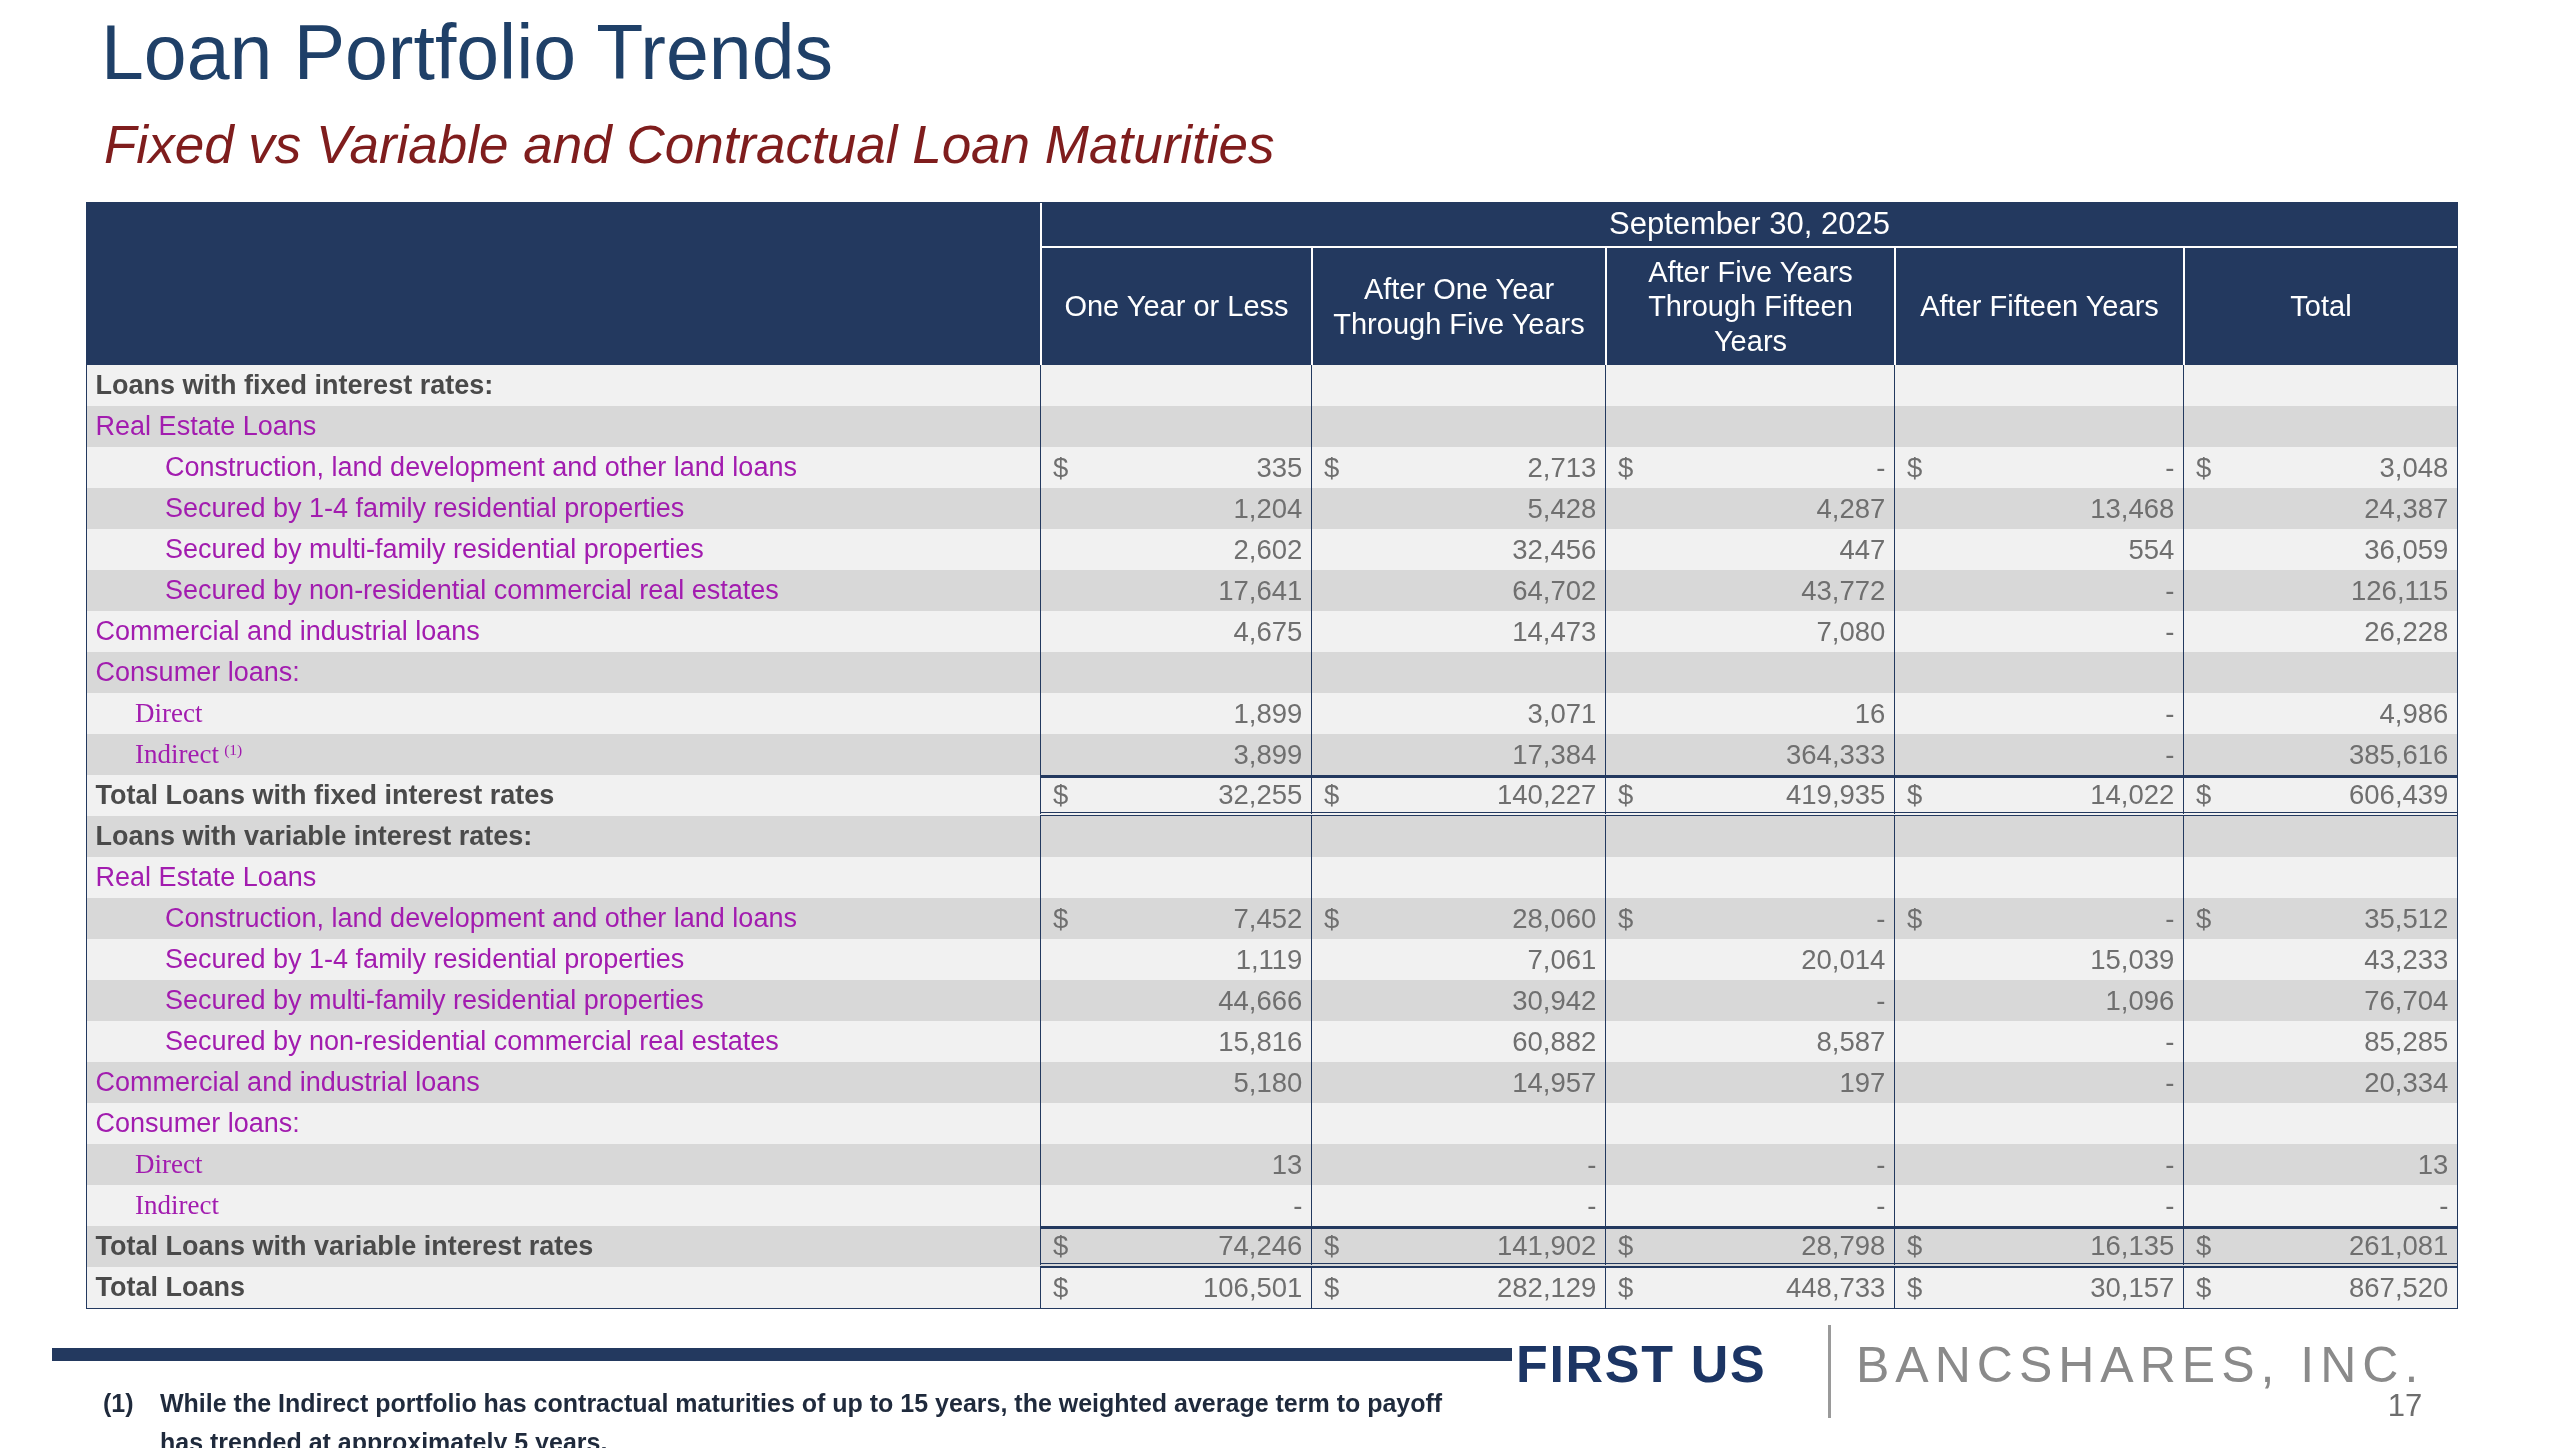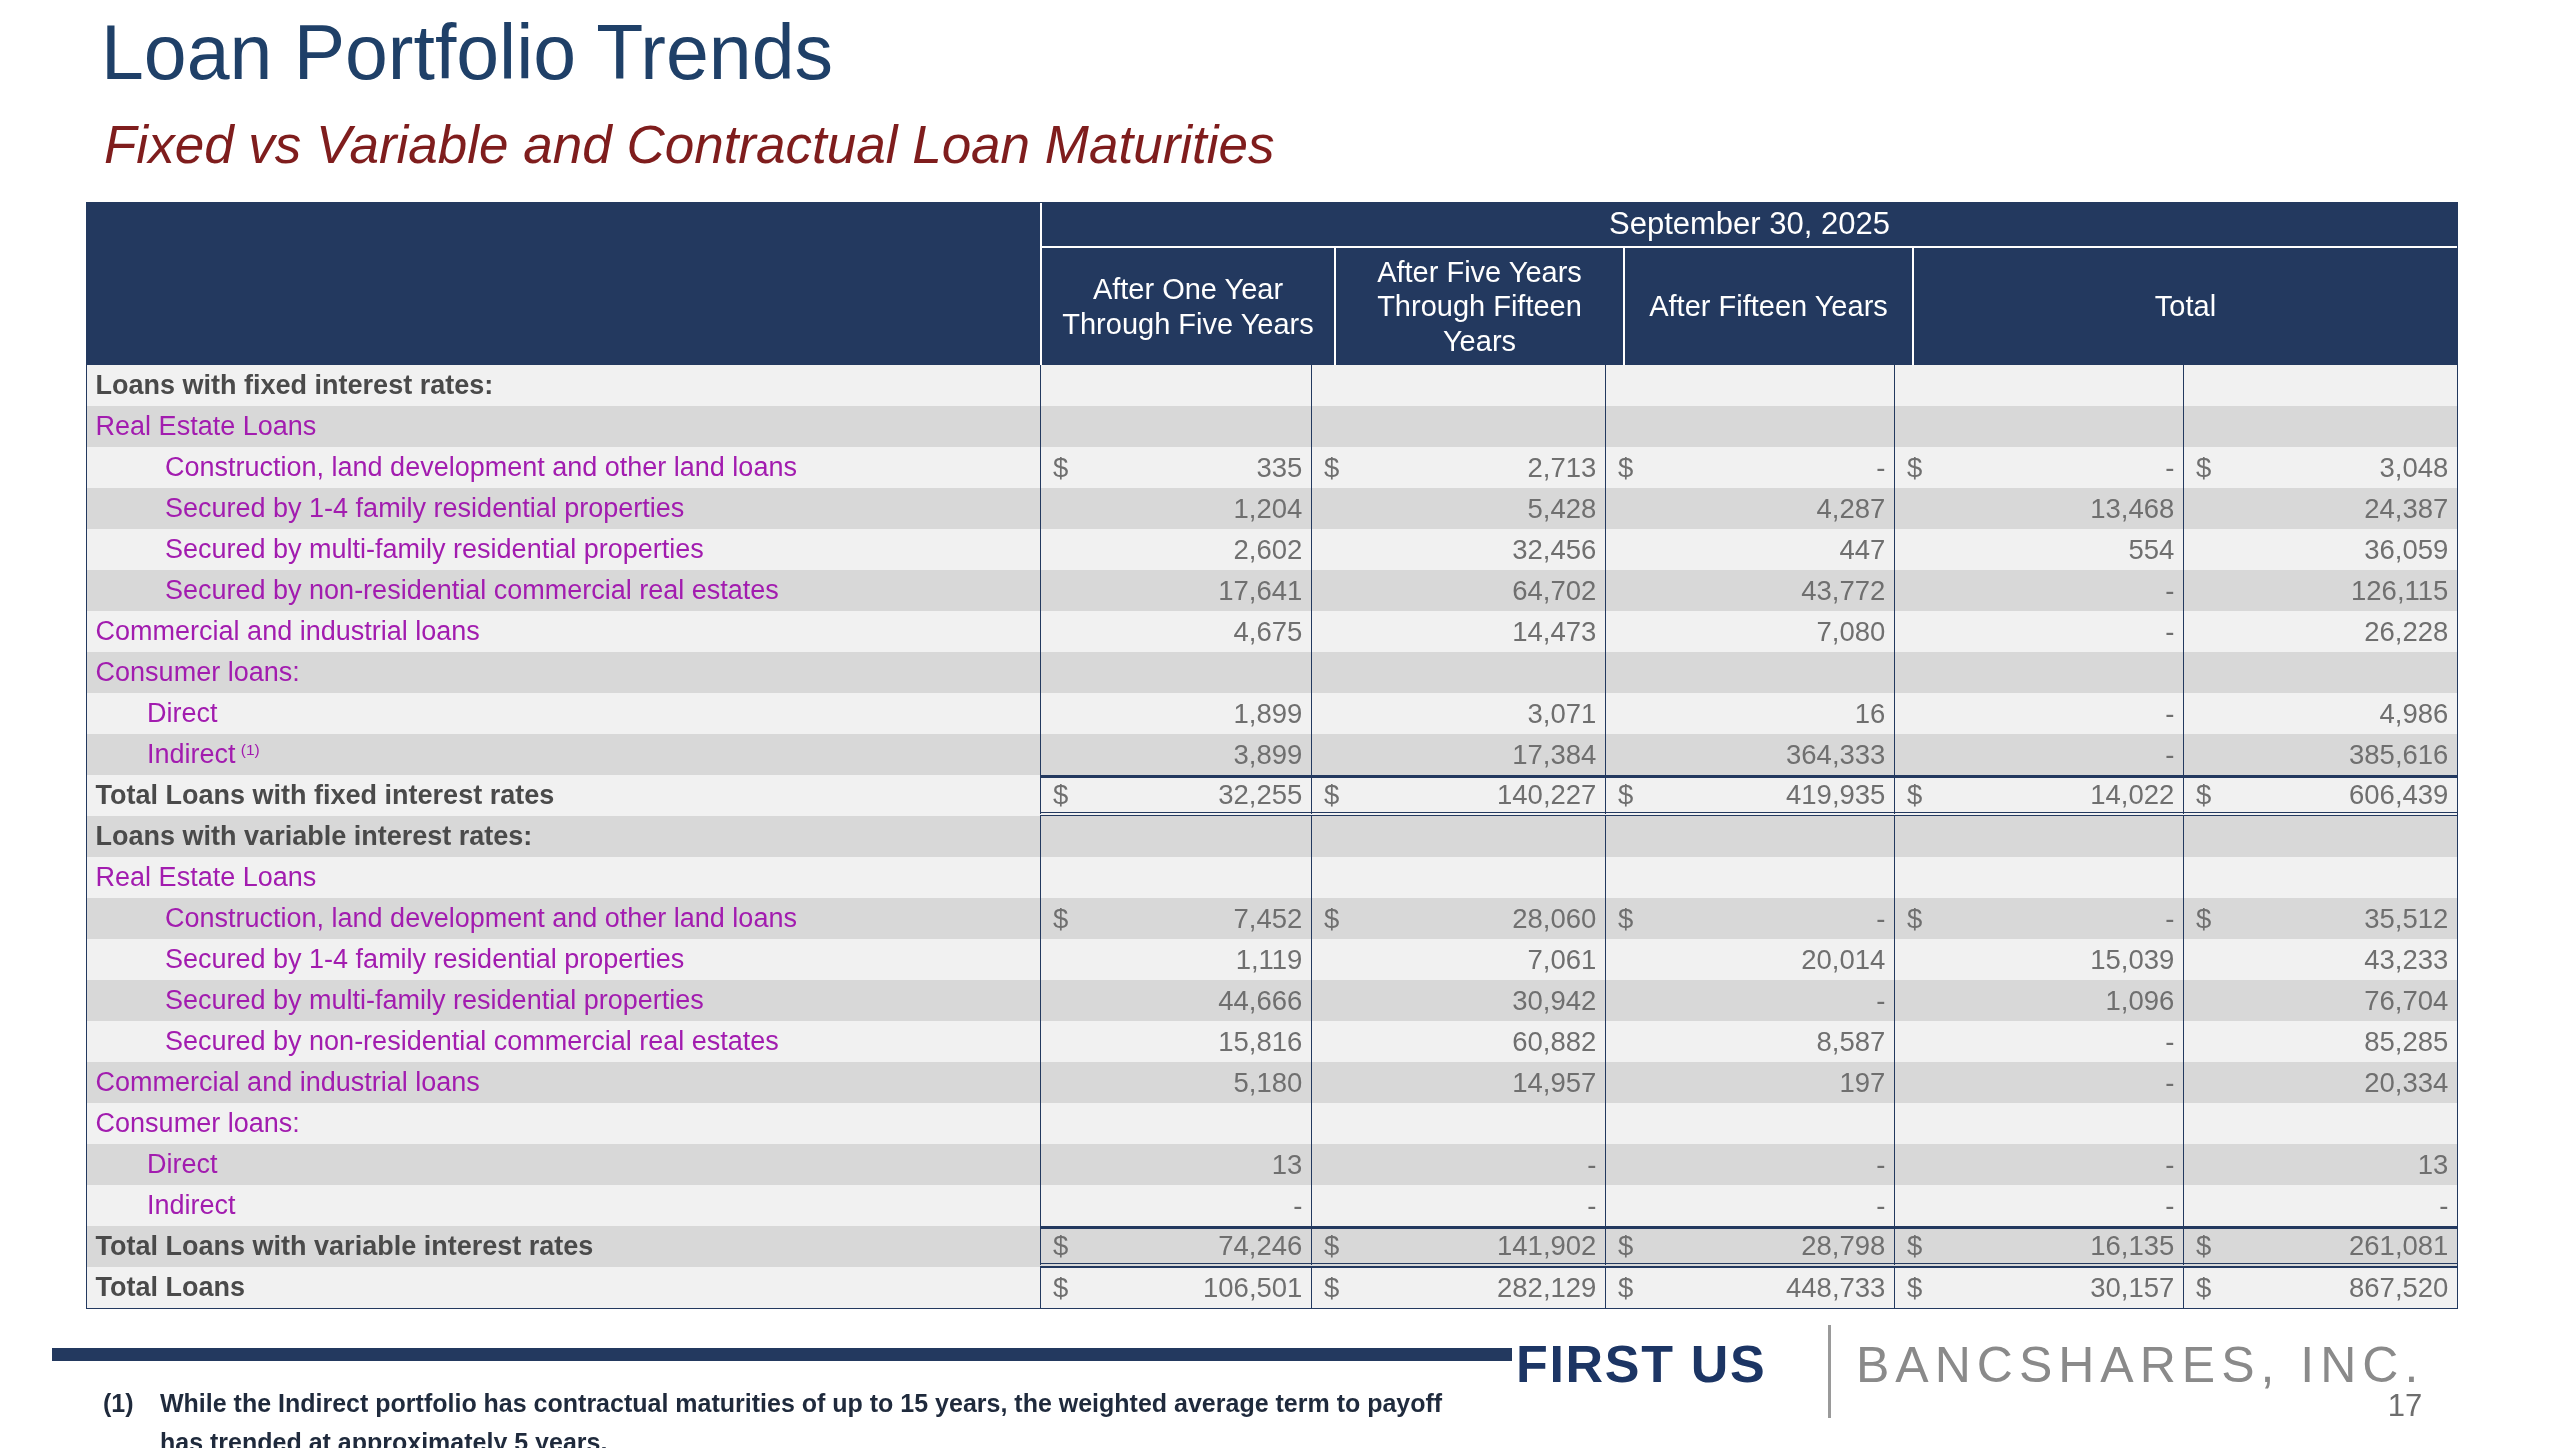--- a/index.html
+++ b/index.html
@@ -37,21 +37,21 @@
     justify-content:center; text-align:center; font-size:29px; line-height:1.18;
   }
   .date-cell{border-left:2.6px solid #ffffff; border-bottom:2.6px solid #ffffff; font-size:31px;}
   .ch{border-left:2.6px solid #ffffff; padding:0 10.3px;}
   .corner{background:#23395F;}
   
   .light{background:#F1F1F1;}
   .dark{background:#D8D8D8;}
   .cell{display:flex; align-items:center; overflow:hidden;}
   .label{font-size:27px; color:#a21caf; padding-left:8.6px;}
-  .ind1 .label{padding-left:60px;}
+  .ind1 .label{padding-left:48px;font-family:Liberation Serif, serif;}
   .ind2 .label{padding-left:78px;}
   .section .label,.total .label,.grand .label{font-weight:700; color:#4A4A4A;}
   .label sup{font-size:15.5px; margin-left:5.2px; transform:translateY(-5.2px);}
   .num{
     border-left:1.7px solid #23395F; font-size:27.5px; color:#6F6F6F;
     padding:0 8.6px 0 12px; justify-content:flex-end;
   }
   .num .dollar{margin-right:auto;}
   .num .val{text-align:right;}
   .total .num{border-top:3.4px solid #23395F; border-bottom:4.3px double #23395F;}
@@ -85,20 +85,21 @@
   <h1 class="title">Loan Portfolio Trends</h1>
   <h2 class="subtitle">Fixed vs Variable and Contractual Loan Maturities</h2>
 
   <div class="tbl">
     <div class="hrow1">
       <div class="cell c-label corner"></div>
       <div class="cell c5 hd date-cell">September 30, 2025</div>
     </div>
     <div class="hrow2">
       <div class="cell c-label corner"></div>
+      <div class="cell c1 hd ch">One Year or Less</div>
       <div class="cell c2 hd ch">After One Year Through Five Years</div>
       <div class="cell c3 hd ch">After Five Years Through Fifteen Years</div>
       <div class="cell c4 hd ch">After Fifteen Years</div>
       <div class="cell c5 hd ch">Total</div>
     </div>
     <div class="tbody">
         <div class="trow light section">
           <div class="cell c-label label">Loans with fixed interest rates:</div>
           <div class="cell num c1"></div>
           <div class="cell num c2"></div>

